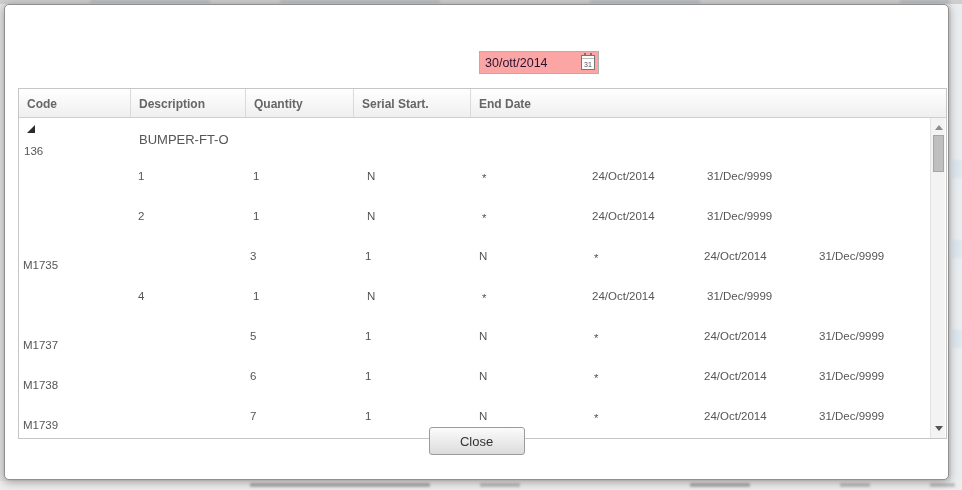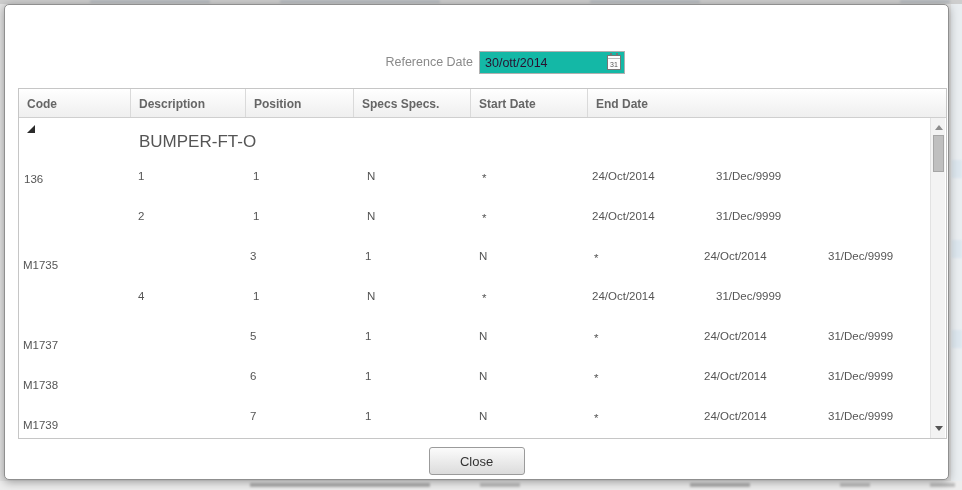--- a/index.html
+++ b/index.html
@@ -57,22 +57,22 @@
     cursor:pointer;
   }
 
   
   .refdate-label {
     position:absolute; left:300px; top:50px; width:168px;
     text-align:right; font-size:12.5px; color:#8a8a8a;
   }
   .refdate-field {
     position:absolute; left:474px; top:46px;
-    width:146px; height:23px;
-    background:#14b8a6; border:1px solid #b0b0b0;
+    width:120px; height:23px;
+    background:#fca5a5; border:1px solid #b0b0b0;
     display:flex; align-items:center;
   }
   .refdate-value {
     flex:1; padding-left:5px;
     font-size:12.5px; color:#2a1230;
   }
   .cal-icon {
     width:14px; height:15px; margin-right:3px;
     border:1px solid #767676; background:#fdfdfd;
     position:relative; font-size:7px; color:#555;
@@ -113,38 +113,38 @@
   .cell {
     font-size:11.5px; color:#555;
     overflow:hidden; white-space:nowrap;
   }
   .cell.code   { padding:21px 0 0 4px; }
   .cell.pos    { padding:12px 0 0 4px; }
   .cell.qty    { padding:12px 0 0 4px; }
   .cell.uom    { padding:12px 0 0 10px; }
   .cell.serial { padding:14px 0 0 15px; }
   .cell.sdate  { padding:12px 0 0 8px; }
-  .cell.edate  { padding:12px 0 0 6px;margin-left:9px; }
+  .cell.edate  { padding:12px 0 0 6px; }
 
   
   .grow.parent { position:relative; }
   .tree-exp {
     position:absolute; left:8px; top:7px;
     width:0; height:0;
     border-bottom:8px solid #2b2b2b;
     border-left:8px solid transparent;
     cursor:pointer;
   }
   .parent-desc {
     position:absolute; left:120px; top:14px;
-    font-size:17px; color:#555;
+    font-size:13px; color:#555;
   }
   .parent-code {
     position:absolute; left:5px; top:27px;
-    font-size:11.5px; color:#555;margin-top:28px;
+    font-size:11.5px; color:#555;
   }
 
   
   .sbar {
     position:absolute; top:0; right:1px; width:15px; height:320px;
     background:#f3f3f3; border-left:1px solid #e2e2e2;
   }
   .sarrow { position:absolute; left:0; width:15px; height:15px; cursor:pointer; }
   .sarrow.up   { top:2px; }
   .sarrow.down { bottom:2px; }
@@ -154,21 +154,21 @@
   .sarrow.up span   { top:5px;  border-left:4px solid transparent; border-right:4px solid transparent; border-bottom:5px solid #8d8d8d; }
   .sarrow.down span { top:5px;  border-left:4px solid transparent; border-right:4px solid transparent; border-top:5px solid #555; }
   .sthumb {
     position:absolute; left:2px; top:17px; width:11px; height:37px;
     background:#bfbfbf; border:1px solid #a6a6a6;
     cursor:pointer;
   }
 
   
   .close-btn {
-    position:absolute; left:50%; top:442px; transform:translateX(-50%);
+    position:absolute; left:50%; top:422px; transform:translateX(-50%);
     width:96px; height:28px;
     background:linear-gradient(#fbfbfb,#dcdcdc);
     border:1px solid #9b9b9b;
     border-radius:3px;
     font-size:13px; color:#333;
     font-family:"Liberation Sans", sans-serif;
     cursor:pointer;
   }
 </style>
 </head>
@@ -189,33 +189,31 @@
   <div class="backdrop-frag bd-txt1"></div>
   <div class="backdrop-frag bd-txt2"></div>
   <div class="backdrop-frag bd-txt3"></div>
   <div class="backdrop-frag bd-txt4"></div>
   <div class="backdrop-frag bd-txt5"></div>
 </div>
 
 <div class="dialog">
 
 
-  <div class="refdate-label">Reference Date</div>
   <div class="refdate-field">
     <span class="refdate-value">30/ott/2014</span>
     <span class="cal-icon">31</span>
   </div>
 
   <div class="grid">
     <div class="ghead">
       <div class="gh c0">Code</div>
       <div class="gh c1">Description</div>
-      <div class="gh c3">Position</div>
-      <div class="gh c5">Specs Specs.</div>
-      <div class="gh c6">Start Date</div>
+      <div class="gh c3">Quantity</div>
+      <div class="gh c5">Serial Start.</div>
       <div class="gh c7">End Date</div>
     </div>
 
     <div class="gbody">
 
       <div class="grow parent">
         <span class="tree-exp"></span>
         <span class="parent-desc">BUMPER-FT-O</span>
         <span class="parent-code">136</span>
       </div>

